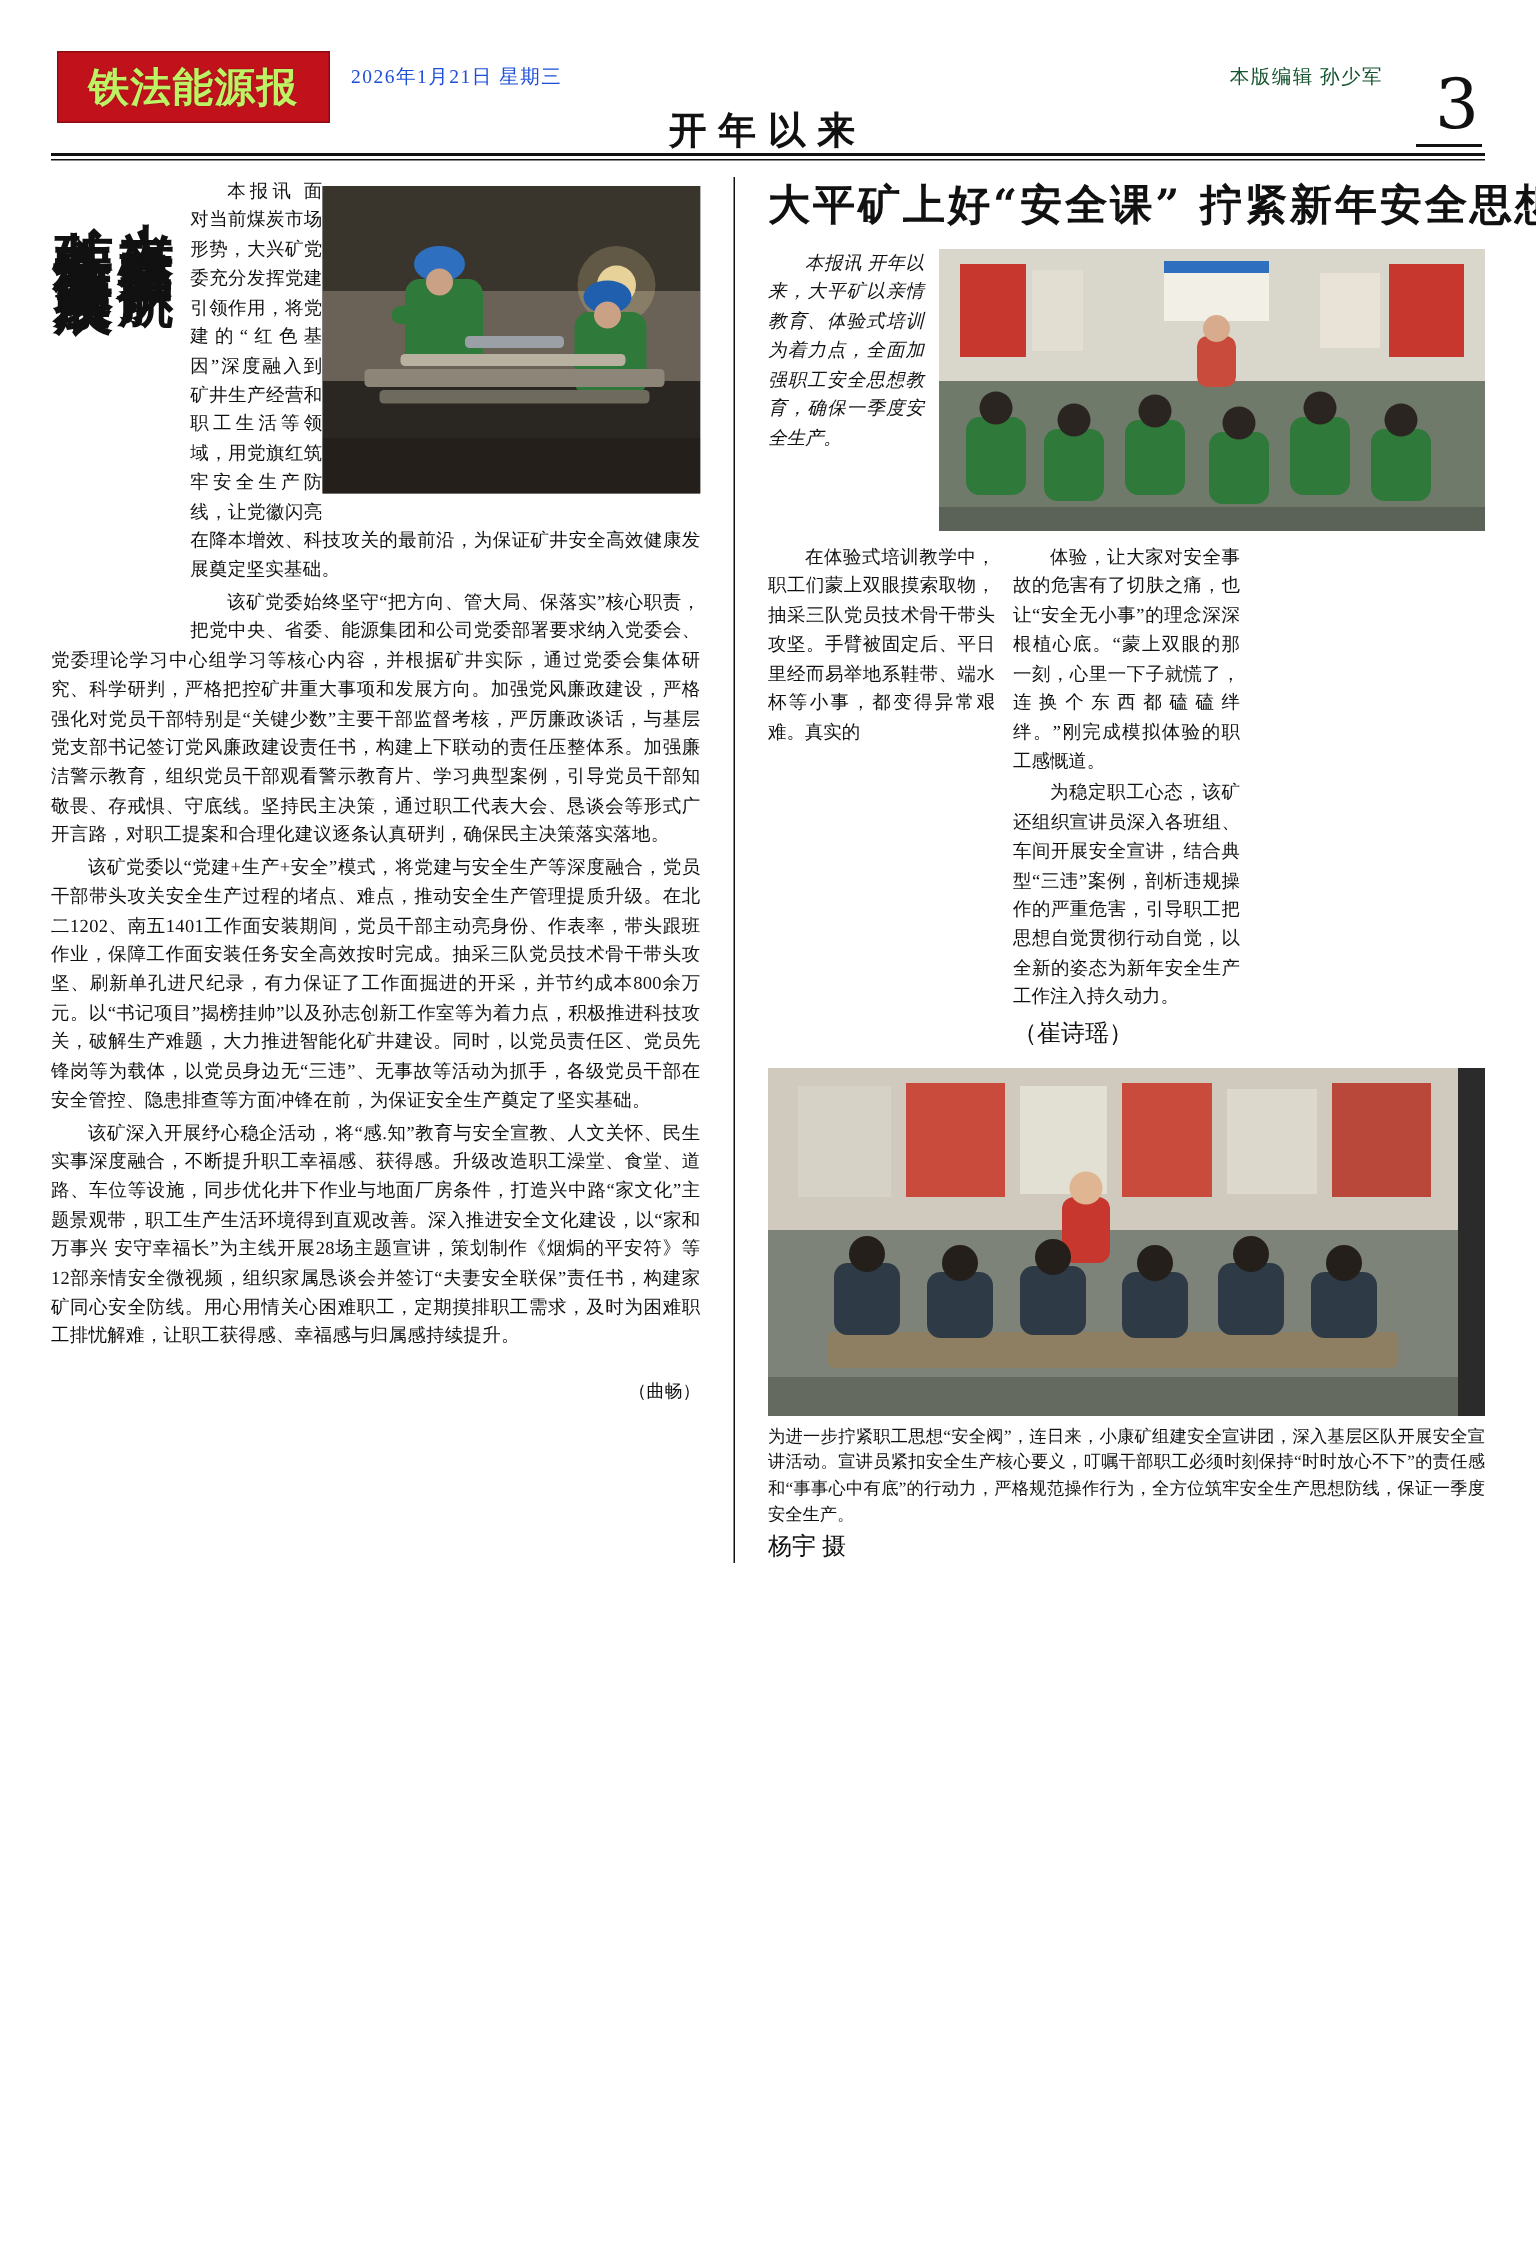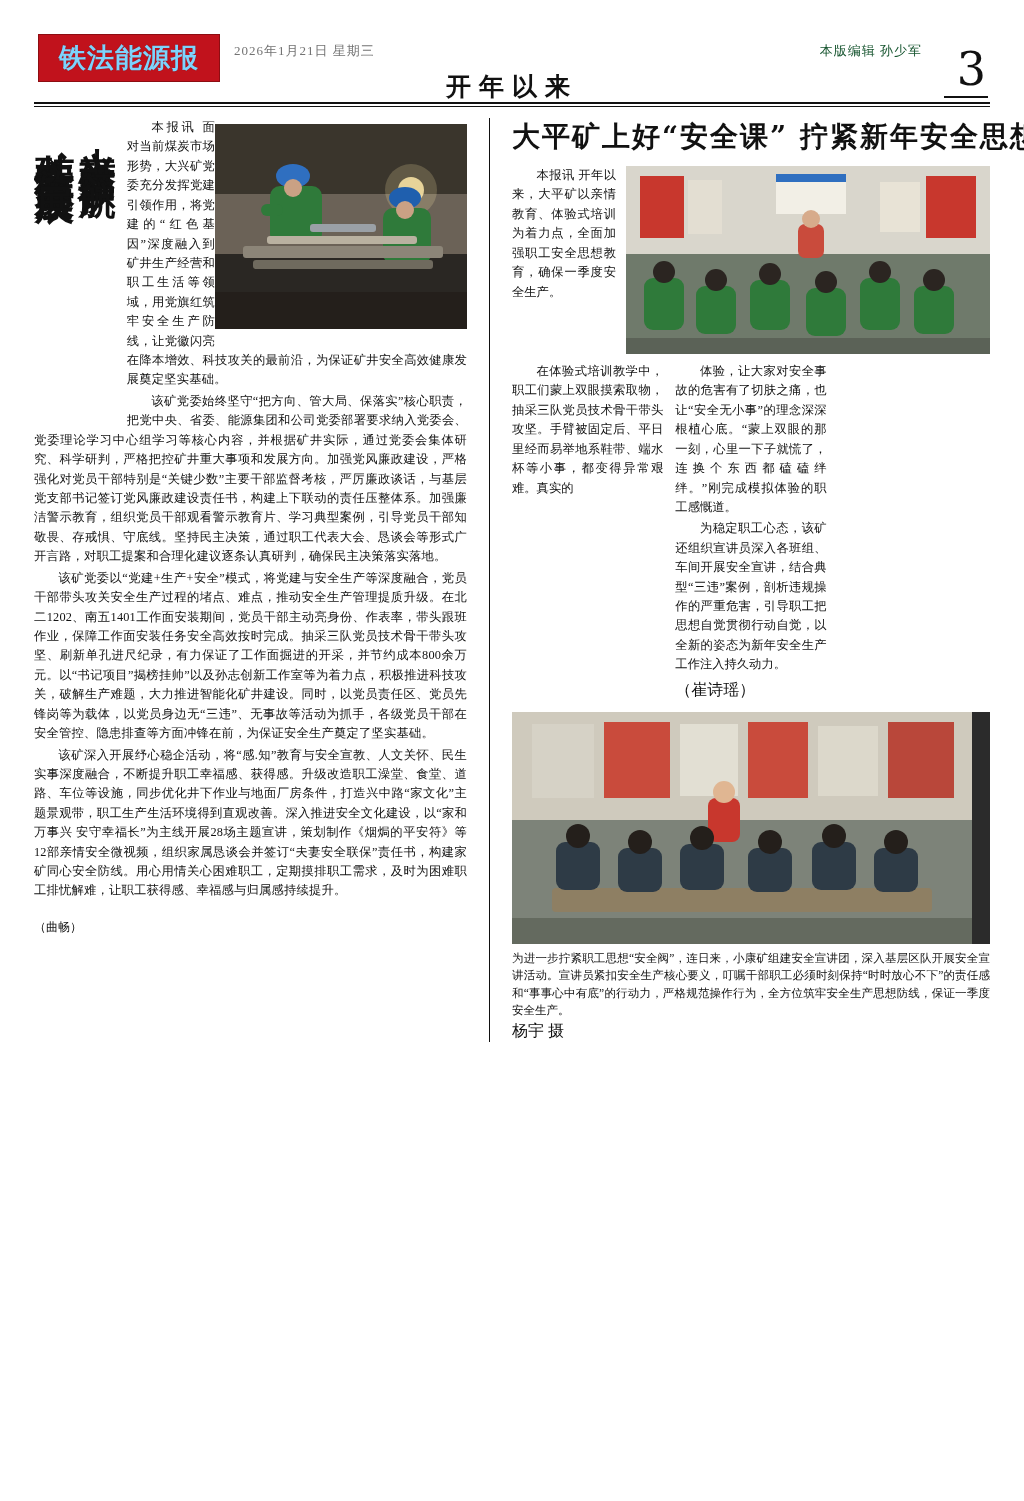--- a/index.html
+++ b/index.html
@@ -22,31 +22,31 @@
     height:74px;
   }
   .logo-box{
     position:absolute;left:4px;top:8px;
     width:180px;height:46px;
     background:#c1121c;
     display:flex;align-items:center;justify-content:center;
     border:1px solid #8d0d12;
   }
   .logo-text{
-    color:#7dd3fc;
+    color:#bef264;
     font-family:"DejaVu Serif",serif;
     font-weight:bold;
     font-size:27px;
     letter-spacing:1px;
     white-space:nowrap;
     text-shadow:0 0 1px rgba(0,0,0,.4);
   }
   .date-line{
     position:absolute;left:200px;top:16px;
-    font-size:13px;color:#737373;
+    font-size:13px;color:#1d4ed8;
     letter-spacing:1px;
   }
   .editor-line{
     position:absolute;right:68px;top:16px;
     font-size:13px;color:#14532d;
     letter-spacing:1px;
   }
   .page-number{
     position:absolute;right:4px;top:24px;
     font-size:46px;line-height:38px;
@@ -108,32 +108,32 @@
     float:right;width:252px;height:205px;margin:6px 0 6px 0;
   }
   .body-text{
     font-size:12.3px;
     line-height:1.58;
     text-align:justify;
     text-justify:inter-ideograph;
     letter-spacing:.2px;
   }
   .body-text p{margin:0 0 2px 0;text-indent:2em;}
-  .byline{text-align:left;margin-top:18px;font-size:12px;}
+  .byline{text-align:right;margin-top:18px;font-size:12px;}
   
   .r-headline{
     text-align:center;
     font-size:28px;font-weight:bold;
     letter-spacing:2px;
     font-family:"DejaVu Serif",serif;
     margin-bottom:10px;
     white-space:nowrap;
   }
   .r-top{display:flex;gap:10px;}
-  .r-text{width:104px;font-size:12.3px;line-height:1.58;text-align:justify;}
+  .r-text{width:104px;font-size:12.3px;line-height:1.58;text-align:justify;font-style:italic;}
   .r-text p{margin:0 0 2px 0;text-indent:2em;}
   .r-photo{width:364px;height:188px;}
   .r-cols{display:flex;gap:12px;margin-top:8px;}
   .r-cols .c{width:calc((100% - 24px)/3);font-size:12.3px;line-height:1.58;text-align:justify;}
   .r-cols .c p{margin:0 0 2px 0;text-indent:2em;}
   .r-photo2{width:100%;height:232px;margin-top:10px;}
   .photo-caption{
     font-size:11.5px;line-height:1.5;margin-top:6px;text-align:justify;
   }
   .credit{text-align:left;font-size:16px;margin-top:2px;}

